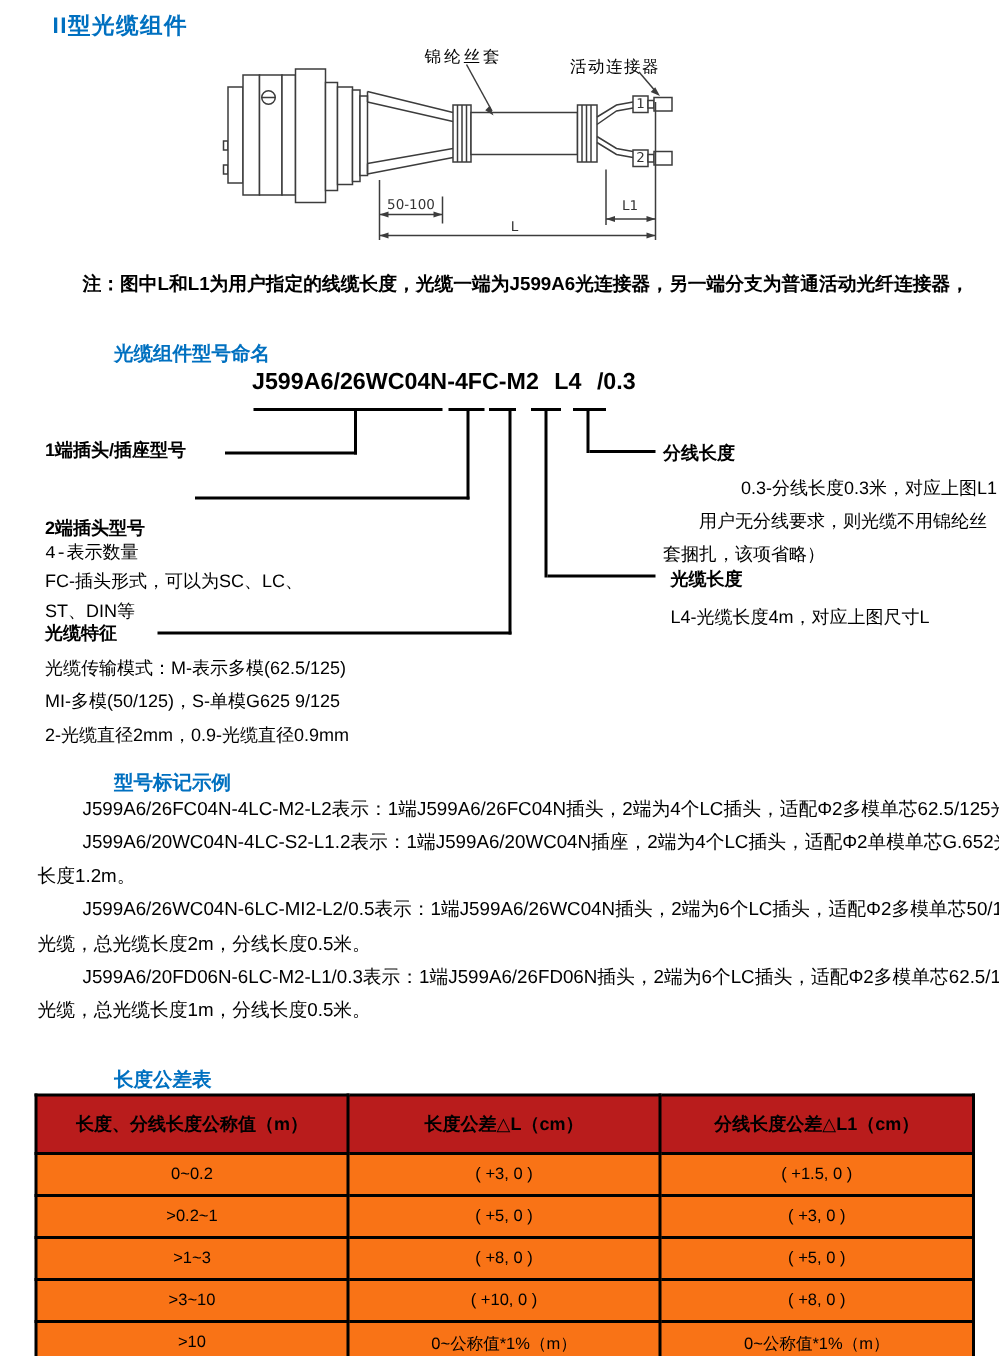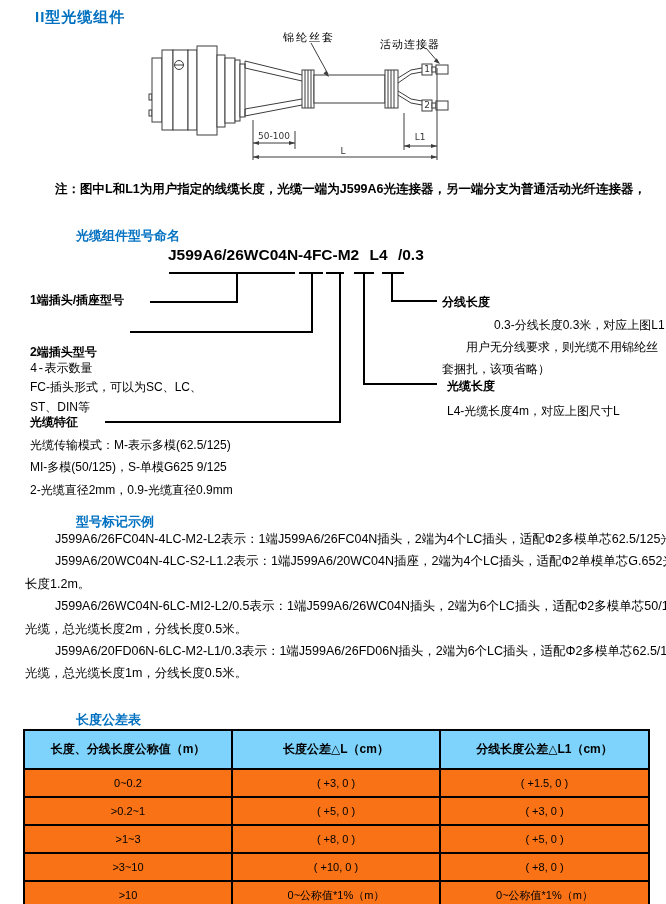--- a/index.html
+++ b/index.html
@@ -12,21 +12,21 @@
   .t13{font-size:13px;margin-left:46px;}
   .t11{font-size:11px;}
   .ln{position:absolute;background:#000;}
   .dim{font-size:9px;fill:#333;font-family:"DejaVu Sans",sans-serif;}
   .draw-stroke{stroke:#3c3c3c;fill:none;stroke-width:1;}
   .draw-fill{stroke:#3c3c3c;fill:#fff;stroke-width:1;}
   .examples-line{font-size:12.5px;line-height:22.4px;white-space:nowrap;}
   .indent{padding-left:30px;}
   table.tol{position:absolute;left:23px;top:729px;border-collapse:collapse;table-layout:fixed;}
   table.tol td{border:2px solid #000;text-align:center;vertical-align:middle;padding:0;}
-  table.tol thead td{background:#7dd3fc;font-weight:bold;font-size:12px;height:37px;}
+  table.tol thead td{background:#b91c1c;font-weight:bold;font-size:12px;height:37px;}
   table.tol tbody td{background:#f97316;font-size:11px;height:26px;}
 </style>
 </head>
 <body>
 
 <div class="page">
 
   <div class="abs blue" style="left:35px;top:8px;font-size:15px;letter-spacing:1px;">II型光缆组件</div>
 
   <svg class="abs" style="left:130px;top:28px;" width="340" height="145" viewBox="0 0 340 145">

